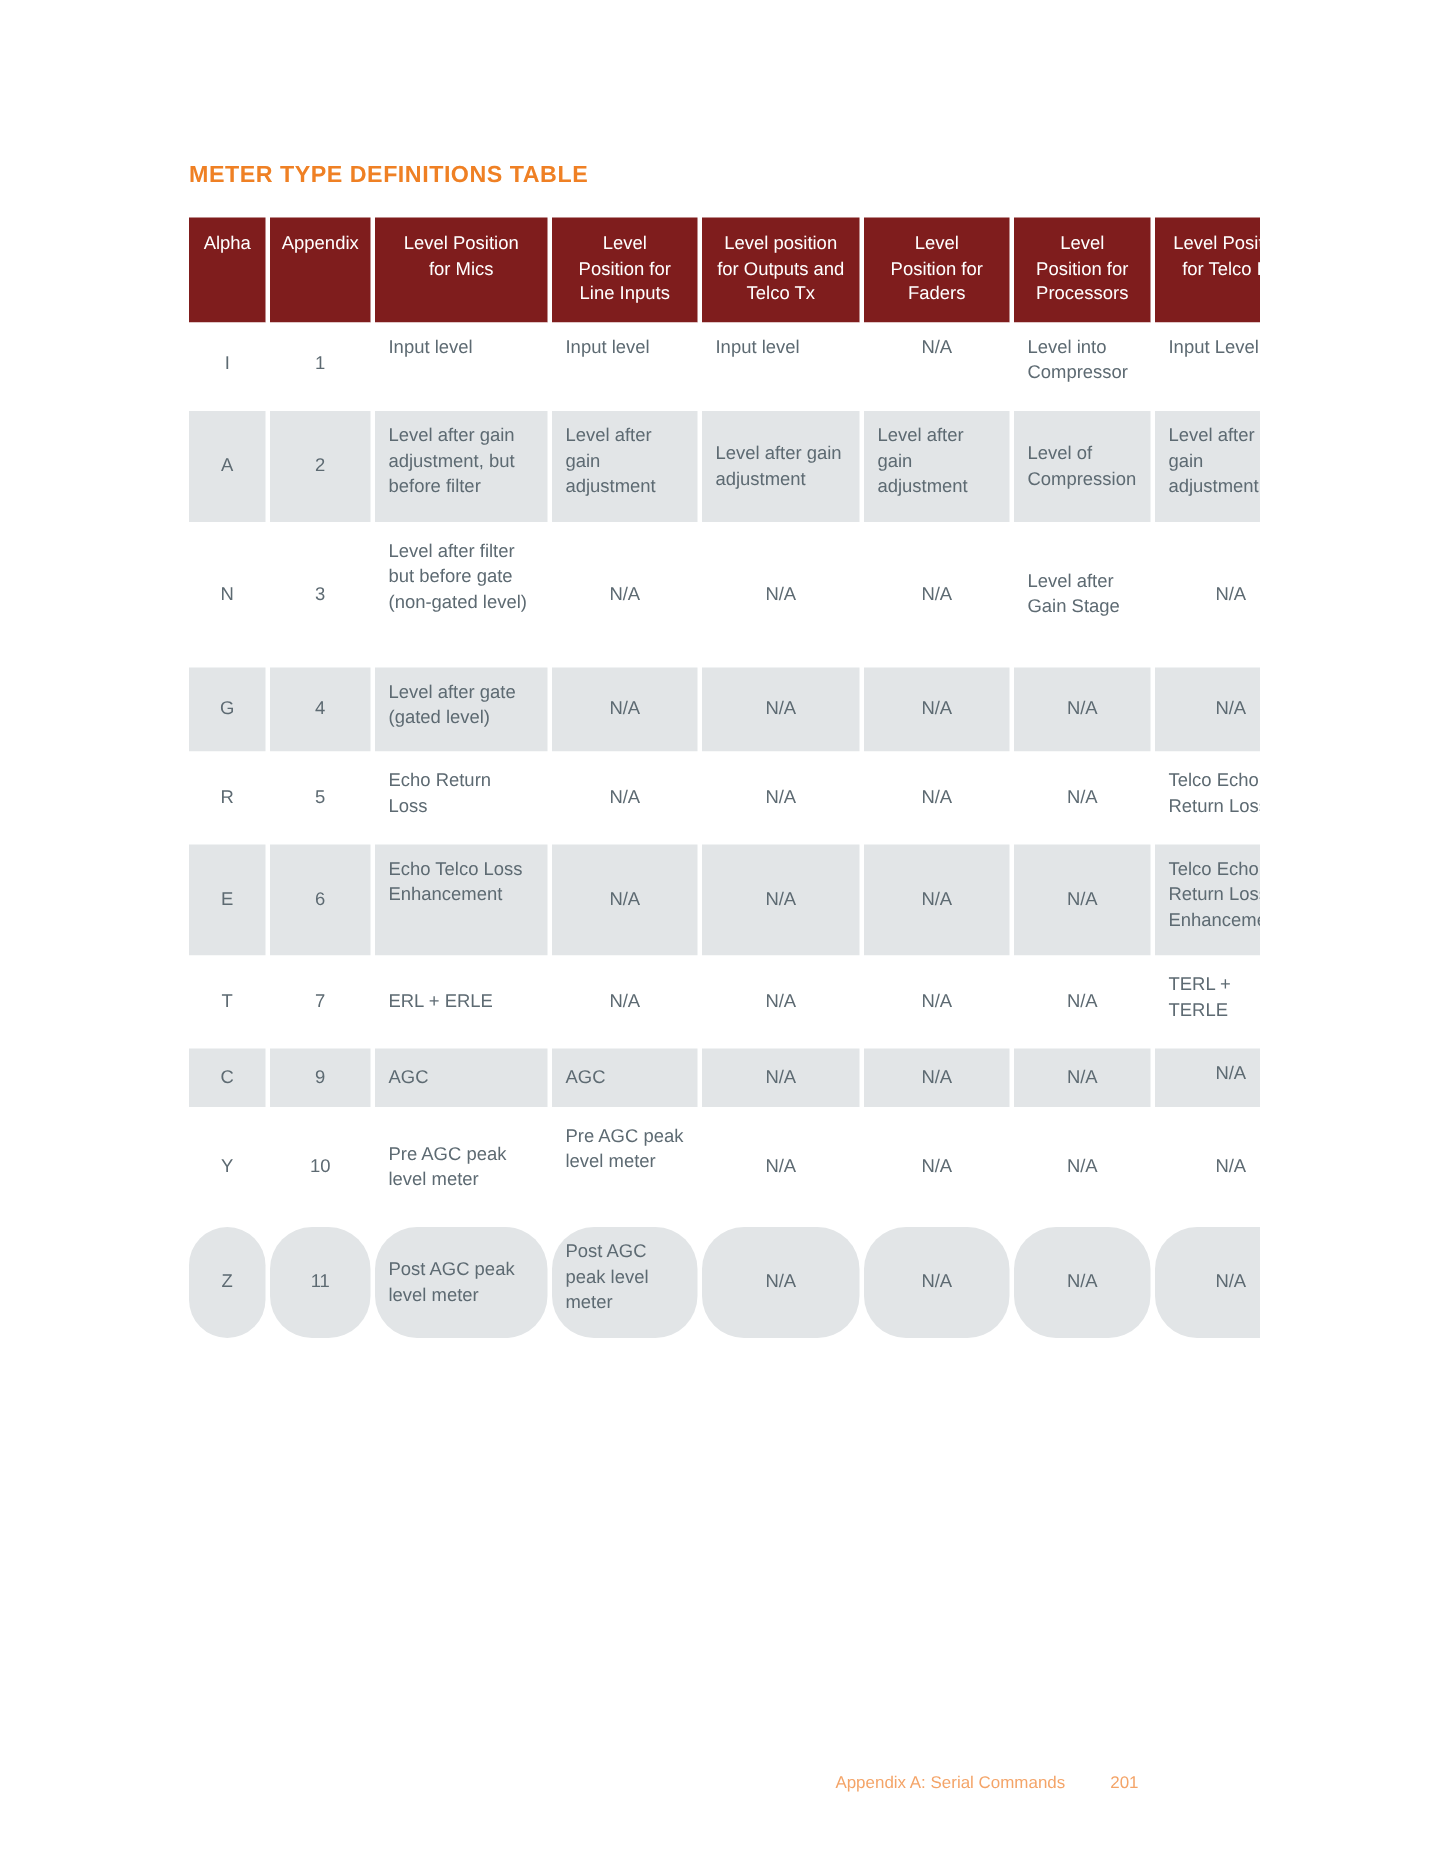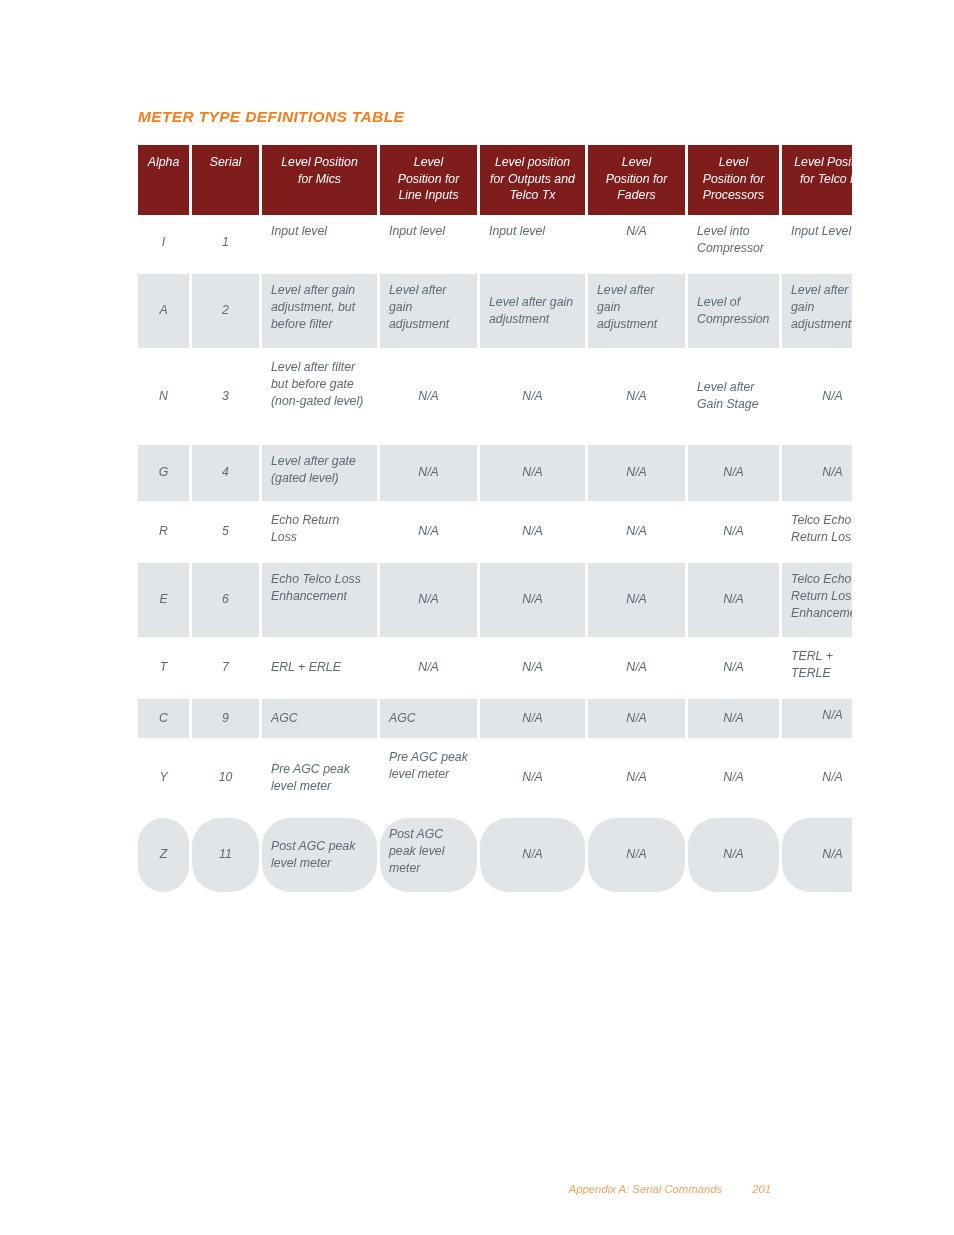--- a/index.html
+++ b/index.html
@@ -10,25 +10,24 @@
   body {
     width: 954px;
     height: 1235px;
     position: relative;
     font-family: "Liberation Sans", sans-serif;
     -webkit-font-smoothing: antialiased;
   }
 
   #page {
     position: absolute;
-    left: 12px; top: 0;
+    left: 0; top: 0;
     width: 840px;
     height: 1235px;
     overflow: hidden;
-    font-style: italic;
   }
 
   
   .section-title {
     position: absolute;
     left: 126px;
     top: 108px;
     font-size: 15.5px;
     font-weight: bold;
     letter-spacing: 0.35px;
@@ -157,21 +156,21 @@
           <col class="c2">
           <col class="c3">
         <col class="c4">
           <col class="c5">
           <col class="c6">
           <col class="c7">
       </colgroup>
       <thead>
         <tr>
           <th>Alpha</th>
-          <th>Serial</th>
+          <th>Appendix</th>
           <th>Level Position<br>for Mics</th>
           <th>Level<br>Position for<br>Line Inputs</th>
           <th>Level position<br>for Outputs and<br>Telco Tx</th>
           <th>Level<br>Position for<br>Faders</th>
           <th>Level<br>Position for<br>Processors</th>
           <th>Level Position<br>for Telco Rx</th>
         </tr>
       </thead>
       <tbody>
 

